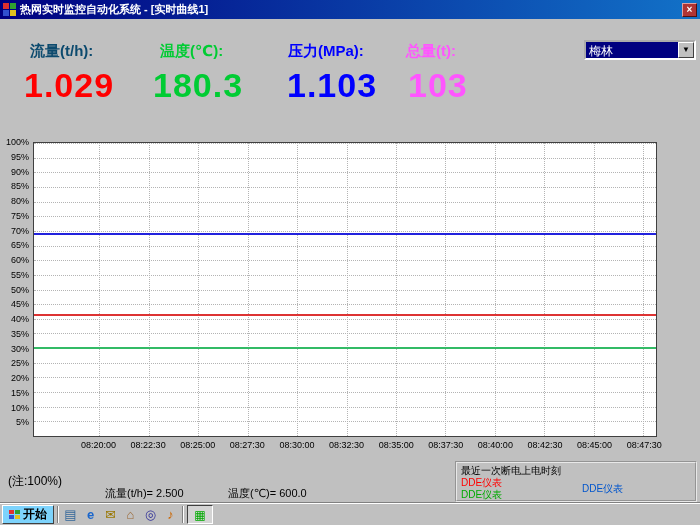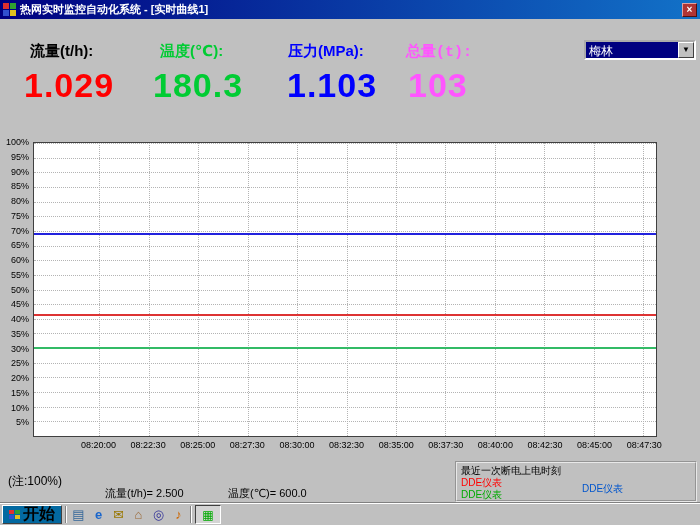--- a/index.html
+++ b/index.html
@@ -55,21 +55,21 @@
     background:#c0c0c0; border:2px groove #e8e8e8; font-size:10px; }
   .pp-title { position:absolute; left:4px; top:1px; color:#000; }
   .pp-dde1 { position:absolute; left:4px; top:13px; }
   .pp-dde2 { position:absolute; left:4px; top:25px; }
   .pp-dde3 { position:absolute; left:125px; top:19px; }
 
   
   .taskbar { position:absolute; left:0; top:503px; width:700px; height:22px; background:#c0c0c0;
     border-top:1px solid #fff; box-shadow:0 -1px 0 #808080; display:flex; align-items:center; gap:3px; padding:0 2px; }
   .start-button { height:19px; display:flex; align-items:center; gap:3px; padding:0 6px;
-    border:1px solid; border-color:#fff #404040 #404040 #fff; background:#0369a1; font-weight:bold; font-size:16px; }
+    border:1px solid; border-color:#fff #404040 #404040 #fff; background:#7dd3fc; font-weight:bold; font-size:12px; }
   .win-logo { display:grid; grid-template-columns:5px 5px; grid-template-rows:4px 4px; gap:1px; }
   .win-logo span:nth-child(1){background:#e03030;} .win-logo span:nth-child(2){background:#30a030;}
   .win-logo span:nth-child(3){background:#3050d0;} .win-logo span:nth-child(4){background:#e0c020;}
   .tb-divider { width:2px; height:17px; border-left:1px solid #808080; border-right:1px solid #fff; }
   .quick-launch { display:flex; align-items:center; gap:3px; }
   .ql-icon { width:17px; height:17px; font-size:13px; line-height:17px; text-align:center; font-weight:bold; }
   .task-button { height:19px; width:26px; display:flex; align-items:center; justify-content:center;
     border:1px solid; border-color:#404040 #fff #fff #404040; background:#d4d4d4; font-size:12px; }
   .tray { margin-left:auto; height:19px; border:1px solid; border-color:#808080 #fff #fff #808080;
     display:flex; align-items:center; gap:5px; padding:0 6px; font-size:11px; }
@@ -85,24 +85,24 @@
         <span></span>
         <span></span>
         <span></span>
         <span></span>
       </span>
     <span class="title-text">热网实时监控自动化系统 - [实时曲线1]</span>
     <span class="close-btn">×</span>
   </div>
 
 
-  <span class="param-label" style="left: 30px; color: #000000;">流量(t/h):</span>
+  <span class="param-label" style="left: 30px; color: #0c4a6e;">流量(t/h):</span>
   <span class="param-label" style="left: 160px; color: rgb(0, 204, 51);">温度(℃):</span>
   <span class="param-label" style="left: 288px; color: rgb(0, 0, 255);">压力(MPa):</span>
-  <span class="param-label" style="left: 406px; color: rgb(255, 85, 255); font-family: Liberation Mono, monospace;">总量(t):</span>
+  <span class="param-label" style="left: 406px; color: rgb(255, 85, 255);">总量(t):</span>
 
   <div class="combobox">
     <span class="combo-text">梅林</span>
     <span class="combo-arrow">▼</span>
   </div>
 
   <span class="big-value" style="left: 24px; color: rgb(255, 0, 0);">1.029</span>
   <span class="big-value" style="left: 153px; color: rgb(0, 204, 51);">180.3</span>
   <span class="big-value" style="left: 287px; color: rgb(0, 0, 255);">1.103</span>
   <span class="big-value" style="left: 408px; color: rgb(255, 85, 255);">103</span>

